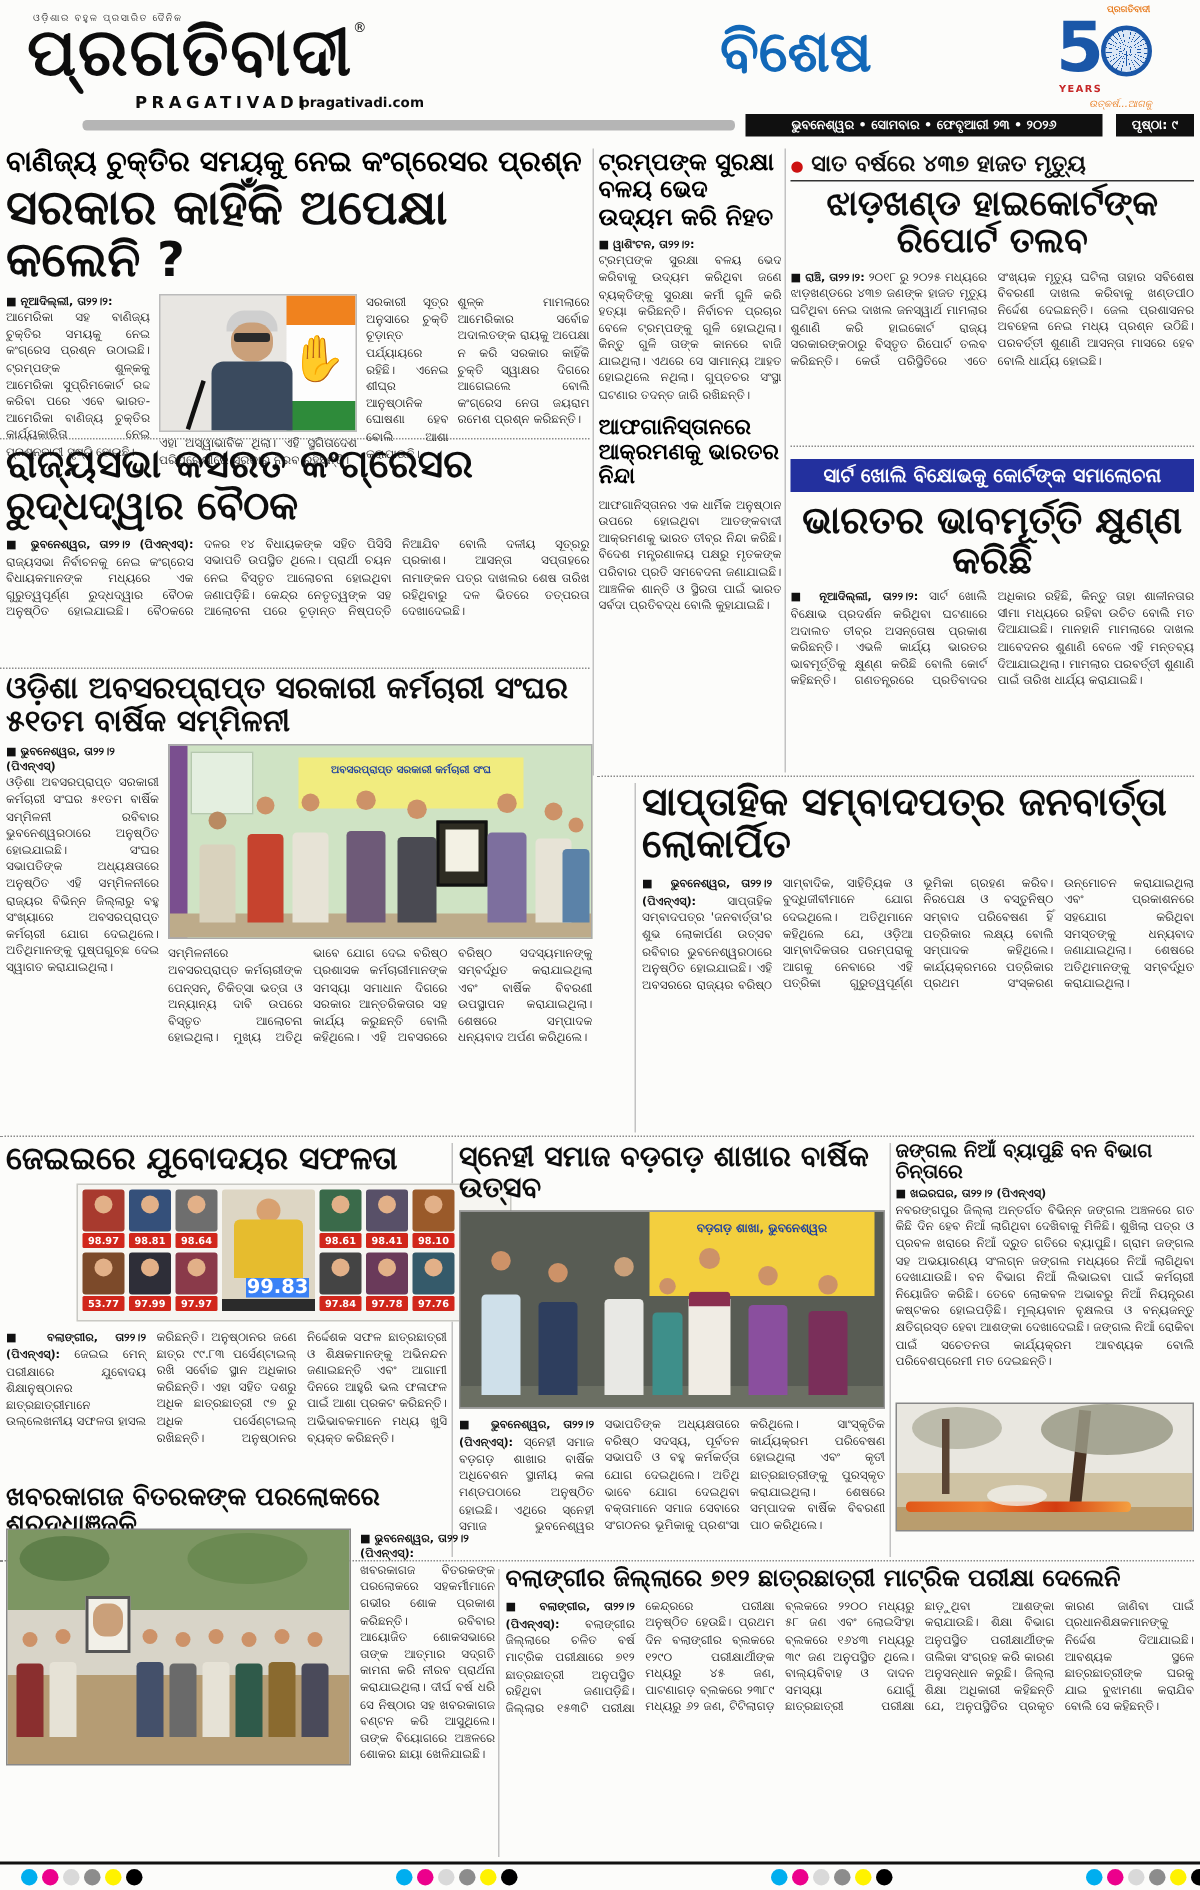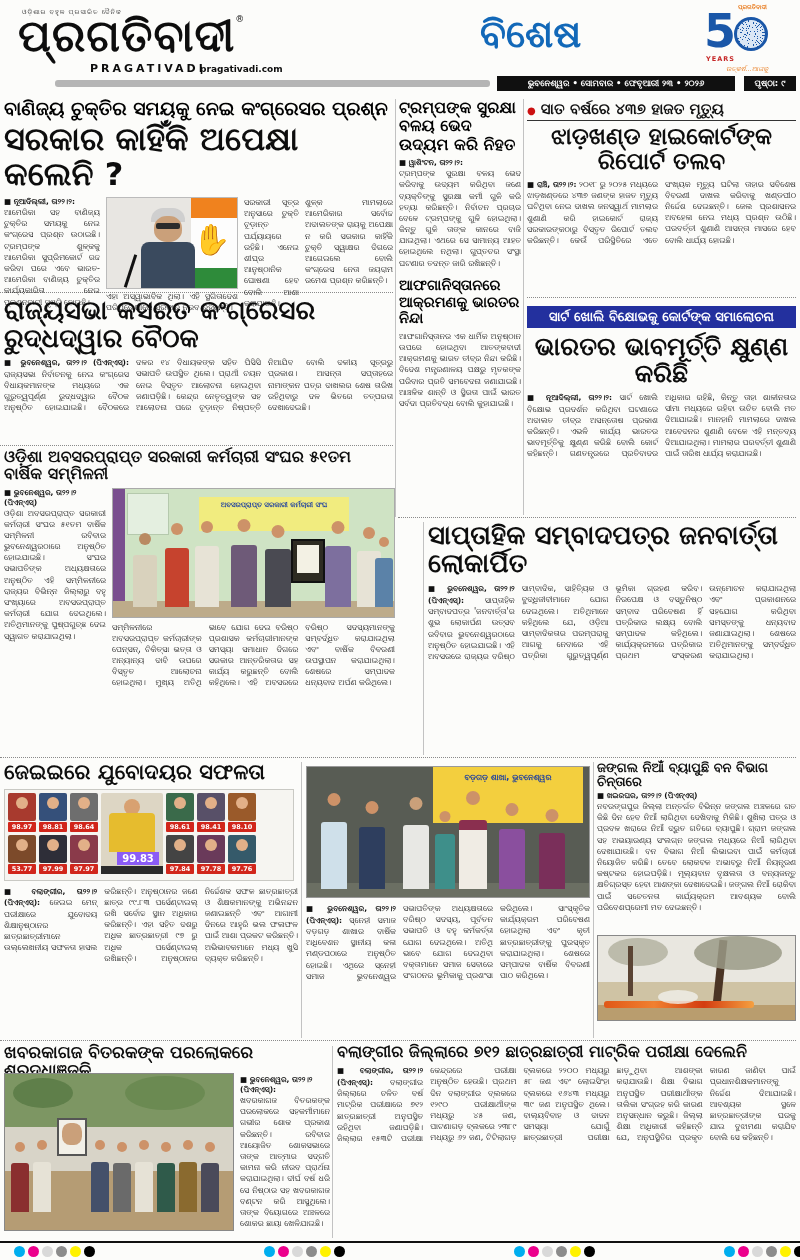--- a/index.html
+++ b/index.html
@@ -32,31 +32,31 @@
   .subhead{font-weight:bold;text-align:left;line-height:1.15;color:#000000;}
   .bluebar{background:#23309e;color:#fff;font-weight:bold;display:flex;align-items:center;justify-content:center;}
   .hdiv{border-top:1px dotted #8a8a8a;height:0;}
   .vdiv{border-left:1px solid #c2c2c2;width:0;}
   
   .photo{overflow:hidden;}
   .person{position:absolute;}
   .head{position:absolute;left:50%;transform:translateX(-50%);top:0;border-radius:50%;background:#cd9268;}
   .torso{position:absolute;left:0;right:0;bottom:0;top:30%;border-radius:3px 3px 0 0;}
   
-  .collage{background:#f6f5f1;border:1px solid #c9c9c4;display:flex;gap:3px;padding:3px;box-sizing:border-box;}
+  .collage{background:#f6f5f1;border:1px solid #c9c9c4;display:flex;gap:3px;padding:3px;box-sizing:border-box;margin-left:47px;}
   .tile{position:relative;width:28px;height:39px;}
   .tile .ph{position:absolute;top:0;left:0;right:0;height:28px;border-radius:2px;}
   .tile .hd{position:absolute;top:4px;left:50%;transform:translateX(-50%);width:12px;height:12px;border-radius:50%;background:#e2b088;}
   .badge{position:absolute;bottom:0;left:0;right:0;height:10px;background:#d1261b;color:#fff;font-size:6.5px;font-weight:bold;
          display:flex;align-items:center;justify-content:center;border-radius:1px;}
   .tilegrid{display:grid;grid-template-columns:repeat(3,28px);grid-auto-rows:39px;gap:3px;}
   .centile{position:relative;width:62px;height:81px;background:#ddd6c4;border-radius:2px;}
   .centile .hd{position:absolute;top:6px;left:50%;transform:translateX(-50%);width:16px;height:16px;border-radius:50%;background:#d8a171;}
   .centile .shirt{position:absolute;top:20px;left:8px;right:8px;bottom:22px;background:#e6bc2e;border-radius:4px 4px 0 0;}
-  .centile .bigbadge{position:absolute;bottom:9px;left:16px;right:4px;height:13px;background:#8b5cf6;color:#fff;font-size:10px;
+  .centile .bigbadge{position:absolute;bottom:9px;left:16px;right:4px;height:13px;background:#3b82f6;color:#fff;font-size:13px;
          font-weight:bold;display:flex;align-items:center;justify-content:center;}
   .centile .namebar{position:absolute;bottom:0;left:0;right:0;height:8px;background:#2b2b2b;}
   .bannertext{font-weight:bold;color:#1d3fa0;text-align:center;}
 </style>
 </head>
 <body>
 
 <div class="page">
 
   <div class="abs tagline" style="left:22px;top:8px;">ଓଡ଼ିଶାର ବହୁଳ ପ୍ରସାରିତ ଦୈନିକ</div>
@@ -151,21 +151,21 @@
   <div class="abs" style="left:527px;top:306px;width:269px;">
     <div class="bluebar" style="height:22px;font-size:13px;">ସାର୍ଟ ଖୋଲି ବିକ୍ଷୋଭକୁ କୋର୍ଟଙ୍କ ସମାଲୋଚନା</div>
     <div class="headline" style="font-size:25px;margin-top:5px;text-align:center;">ଭାରତର ଭାବମୂର୍ତ୍ତି କ୍ଷୁଣ୍ଣ କରିଛି</div>
     <div class="bodytext cols2" style="height:140px;margin-top:5px;">
       <span class="byline">■ ନୂଆଦିଲ୍ଲୀ, ତା୨୨।୨:</span>
       <span>ସାର୍ଟ ଖୋଲି ବିକ୍ଷୋଭ ପ୍ରଦର୍ଶନ କରିଥିବା ଘଟଣାରେ ଅଦାଲତ ତୀବ୍ର ଅସନ୍ତୋଷ ପ୍ରକାଶ କରିଛନ୍ତି। ଏଭଳି କାର୍ଯ୍ୟ ଭାରତର ଭାବମୂର୍ତ୍ତିକୁ କ୍ଷୁଣ୍ଣ କରିଛି ବୋଲି କୋର୍ଟ କହିଛନ୍ତି। ଗଣତନ୍ତ୍ରରେ ପ୍ରତିବାଦର ଅଧିକାର ରହିଛି, କିନ୍ତୁ ତାହା ଶାଳୀନତାର ସୀମା ମଧ୍ୟରେ ରହିବା ଉଚିତ ବୋଲି ମତ ଦିଆଯାଇଛି। ମାନହାନି ମାମଲାରେ ଦାଖଲ ଆବେଦନର ଶୁଣାଣି ବେଳେ ଏହି ମନ୍ତବ୍ୟ ଦିଆଯାଇଥିଲା। ମାମଲାର ପରବର୍ତ୍ତୀ ଶୁଣାଣି ପାଇଁ ତାରିଖ ଧାର୍ଯ୍ୟ କରାଯାଇଛି।</span>
     </div>
   </div>
 
   <div class="abs" style="left:4px;top:448px;width:390px;">
-    <div class="headline" style="font-size:16px;">ଓଡ଼ିଶା ଅବସରପ୍ରାପ୍ତ ସରକାରୀ କର୍ମଚାରୀ ସଂଘର ୫୧ତମ ବାର୍ଷିକ ସମ୍ମିଳନୀ</div>
+    <div class="headline" style="font-size:20px;">ଓଡ଼ିଶା ଅବସରପ୍ରାପ୍ତ ସରକାରୀ କର୍ମଚାରୀ ସଂଘର ୫୧ତମ ବାର୍ଷିକ ସମ୍ମିଳନୀ</div>
     <div style="display:flex;gap:6px;margin-top:5px;">
       <div style="width:102px;flex:none;">
         <div class="byline">■ ଭୁବନେଶ୍ୱର, ତା୨୨।୨ (ପିଏନ୍‌ଏସ୍)</div>
         <div class="bodytext" style="height:262px;">ଓଡ଼ିଶା ଅବସରପ୍ରାପ୍ତ ସରକାରୀ କର୍ମଚାରୀ ସଂଘର ୫୧ତମ ବାର୍ଷିକ ସମ୍ମିଳନୀ ରବିବାର ଭୁବନେଶ୍ୱରଠାରେ ଅନୁଷ୍ଠିତ ହୋଇଯାଇଛି। ସଂଘର ସଭାପତିଙ୍କ ଅଧ୍ୟକ୍ଷତାରେ ଅନୁଷ୍ଠିତ ଏହି ସମ୍ମିଳନୀରେ ରାଜ୍ୟର ବିଭିନ୍ନ ଜିଲ୍ଲାରୁ ବହୁ ସଂଖ୍ୟାରେ ଅବସରପ୍ରାପ୍ତ କର୍ମଚାରୀ ଯୋଗ ଦେଇଥିଲେ। ଅତିଥିମାନଙ୍କୁ ପୁଷ୍ପଗୁଚ୍ଛ ଦେଇ ସ୍ୱାଗତ କରାଯାଇଥିଲା।</div>
       </div>
       <div style="flex:1;">
         <div class="photo" style="position:relative;width:281px;height:128px;background:#cfe3c4;border:1px solid #aaa;">
           <div style="position:absolute;left:0;top:0;width:12px;height:100%;background:#7a4f8f;"></div>
           <div style="position:absolute;left:14px;top:4px;width:40px;height:40px;background:#e4efe0;border:1px solid #b5c9ad;"></div>
           <div class="bannertext" style="position:absolute;left:86px;top:8px;width:150px;height:34px;background:#f1ec7f;font-size:7px;padding-top:4px;box-sizing:border-box;">ଅବସରପ୍ରାପ୍ତ ସରକାରୀ କର୍ମଚାରୀ ସଂଘ</div>
@@ -293,20 +293,21 @@
           </div>
       </div>
     </div>
     <div class="bodytext cols3" style="height:140px;margin-top:5px;">
       <span class="byline">■ ବଲାଙ୍ଗୀର, ତା୨୨।୨ (ପିଏନ୍‌ଏସ୍):</span>
       <span>ଜେଇଇ ମେନ୍ ପରୀକ୍ଷାରେ ଯୁବୋଦୟ ଶିକ୍ଷାନୁଷ୍ଠାନର ଛାତ୍ରଛାତ୍ରୀମାନେ ଉଲ୍ଲେଖନୀୟ ସଫଳତା ହାସଲ କରିଛନ୍ତି। ଅନୁଷ୍ଠାନର ଜଣେ ଛାତ୍ର ୯୯.୮୩ ପର୍ସେଣ୍ଟାଇଲ୍ ରଖି ସର୍ବୋଚ୍ଚ ସ୍ଥାନ ଅଧିକାର କରିଛନ୍ତି। ଏହା ସହିତ ଦଶରୁ ଅଧିକ ଛାତ୍ରଛାତ୍ରୀ ୯୭ ରୁ ଅଧିକ ପର୍ସେଣ୍ଟାଇଲ୍ ରଖିଛନ୍ତି। ଅନୁଷ୍ଠାନର ନିର୍ଦ୍ଦେଶକ ସଫଳ ଛାତ୍ରଛାତ୍ରୀ ଓ ଶିକ୍ଷକମାନଙ୍କୁ ଅଭିନନ୍ଦନ ଜଣାଇଛନ୍ତି ଏବଂ ଆଗାମୀ ଦିନରେ ଆହୁରି ଭଲ ଫଳାଫଳ ପାଇଁ ଆଶା ପ୍ରକଟ କରିଛନ୍ତି। ଅଭିଭାବକମାନେ ମଧ୍ୟ ଖୁସି ବ୍ୟକ୍ତ କରିଛନ୍ତି।</span>
     </div>
   </div>
 
   <div class="abs" style="left:306px;top:761px;width:284px;">
+    <div class="headline" style="font-size:19px;">ସ୍ନେହୀ ସମାଜ ବଡ଼ଗଡ଼ ଶାଖାର ବାର୍ଷିକ ଉତ୍ସବ</div>
     <div class="photo" style="position:relative;width:282px;height:130px;background:#585c54;border:1px solid #999;margin-top:5px;">
       <div class="bannertext" style="position:absolute;right:6px;top:0;width:150px;height:56px;background:#f3cf3e;font-size:8px;padding-top:6px;box-sizing:border-box;color:#1d3fa0;">ବଡ଼ଗଡ଼ ଶାଖା, ଭୁବନେଶ୍ୱର</div>
       <div style="position:absolute;left:0;bottom:0;width:100%;height:14px;background:#6b6f63;"></div>
       <div class="person" style="left:14px;bottom:8px;width:26px;height:96px;">
           <span class="head" style="width:13px;height:13px;"></span>
           <span class="torso" style="background:#cfe0ea;"></span>
         </div>
       <div class="person" style="left:52px;bottom:8px;width:26px;height:88px;">
           <span class="head" style="width:13px;height:13px;"></span>
           <span class="torso" style="background:#2e3e5e;"></span>
@@ -345,21 +346,21 @@
     <div class="photo" style="position:relative;width:197px;height:84px;border:1px solid #888;margin-top:4px;background:linear-gradient(#e9e7e0 0 55%, #cfc3a4 55% 82%, #b99d6e 82% 100%);">
       <div style="position:absolute;left:118px;top:4px;width:8px;height:66px;background:#4a3424;transform:rotate(6deg);"></div>
       <div style="position:absolute;left:96px;top:0;width:88px;height:34px;border-radius:50%;background:#9a9a86;opacity:.85;"></div>
       <div style="position:absolute;left:10px;top:2px;width:60px;height:28px;border-radius:50%;background:#a8a894;opacity:.7;"></div>
       <div style="position:absolute;left:30px;top:10px;width:5px;height:50px;background:#5a4434;"></div>
       <div style="position:absolute;left:6px;bottom:12px;width:150px;height:7px;background:linear-gradient(90deg,#e05818,#f08030,#d33c10,#f5a040);border-radius:3px;"></div>
       <div style="position:absolute;left:60px;bottom:16px;width:40px;height:14px;border-radius:50%;background:rgba(240,240,235,.8);"></div>
     </div>
   </div>
 
-  <div class="abs" style="left:4px;top:1043px;width:326px;">
+  <div class="abs" style="left:4px;top:989px;width:326px;">
     <div class="headline" style="font-size:17px;">ଖବରକାଗଜ ବିତରକଙ୍କ ପରଲୋକରେ ଶ୍ରଦ୍ଧାଞ୍ଜଳି</div>
     <div class="photo" style="position:absolute;left:0;top:30px;width:228px;height:156px;border:1px solid #888;background:linear-gradient(#7d9663 0 34%, #d8d4c8 34% 62%, #b59c74 62% 100%);">
       <div style="position:absolute;left:8px;top:4px;width:60px;height:30px;border-radius:50%;background:#5f7f4a;"></div>
       <div style="position:absolute;left:120px;top:2px;width:80px;height:34px;border-radius:50%;background:#6b8a52;"></div>
       <div style="position:absolute;left:52px;top:44px;width:26px;height:34px;background:#f2f0e8;border:2px solid #555;">
           <div style="margin:3px;height:22px;background:#caa07a;border-radius:40%;"></div>
         </div>
       <div class="person" style="left:6px;bottom:18px;width:18px;height:70px;">
           <span class="head" style="width:10px;height:10px;"></span>
           <span class="torso" style="background:#8a2f2f;"></span>

